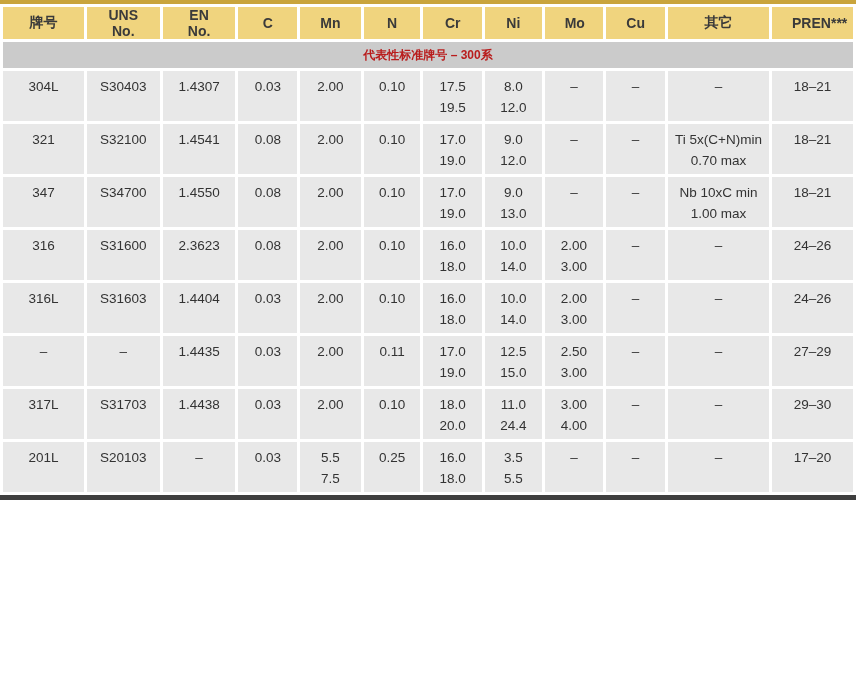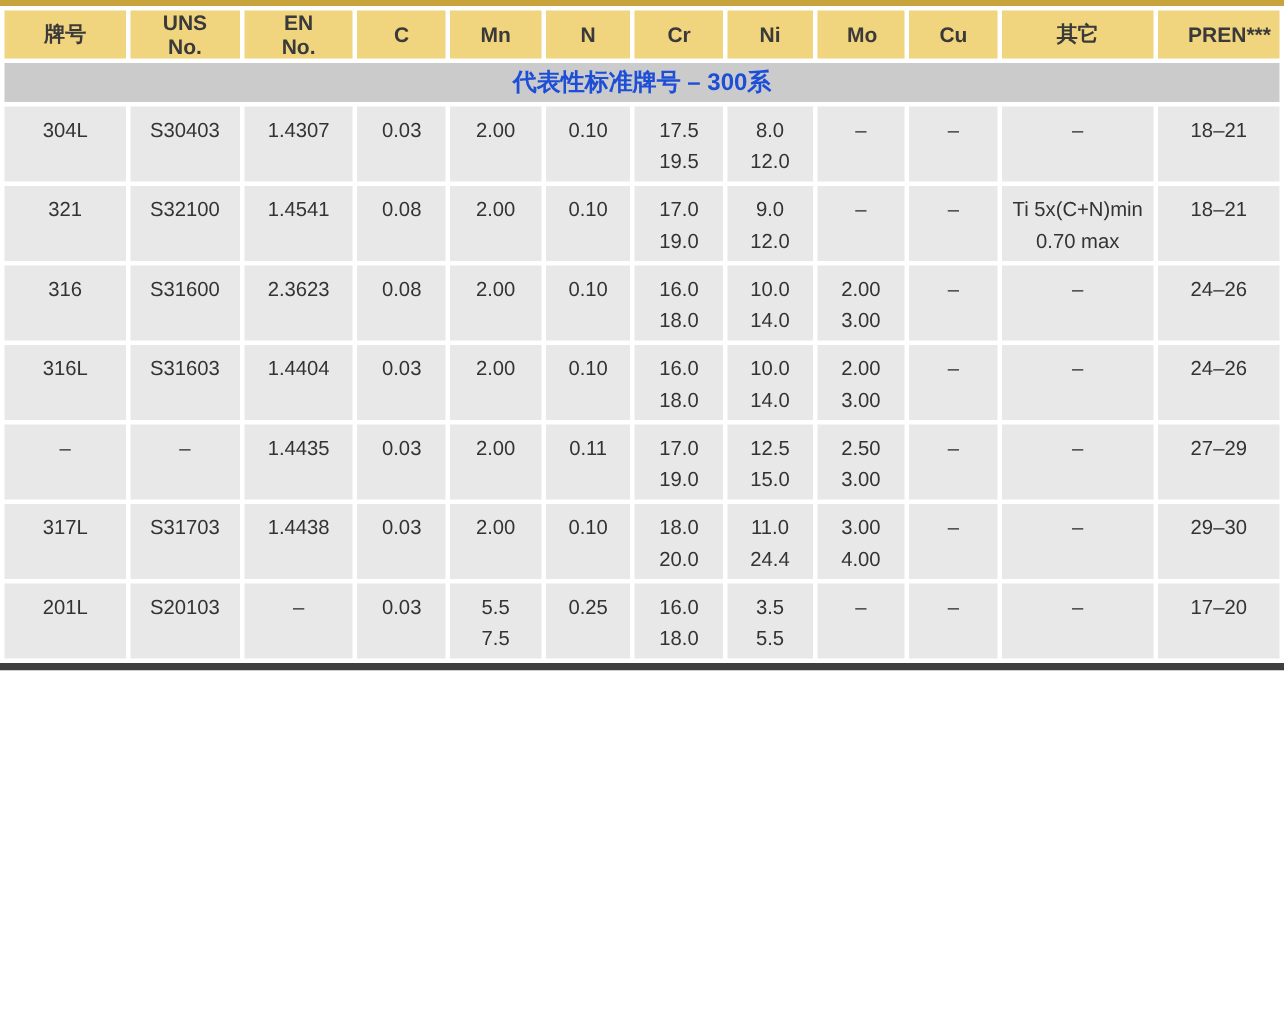--- a/index.html
+++ b/index.html
@@ -27,26 +27,26 @@
     font-size: 14px;
     font-weight: bold;
     height: 32px;
     text-align: center;
     vertical-align: middle;
     padding: 0 20px;
     color: #3a3a3a;
   }
   tr.section-row td {
     background: #CBCBCB;
-    font-size: 16px;
+    font-size: 12px;
     font-weight: bold;
     height: 24px;
     text-align: center;
     vertical-align: middle;
-    color: #1d4ed8;
+    color: #b91c1c;
   }
   tbody td.cell {
     background: #E8E8E8;
     font-size: 13.5px;
     text-align: center;
     vertical-align: top;
     padding: 6px 2px 0 2px;
     height: 44px;
     white-space: pre-line;
     line-height: 1.55;
@@ -119,20 +119,37 @@
 19.0</td>
           <td class="cell">9.0
 12.0</td>
           <td class="cell">–</td>
           <td class="cell">–</td>
           <td class="cell">Ti 5x(C+N)min
 0.70 max</td>
           <td class="cell">18–21</td>
         </tr>
         <tr>
+          <td class="cell">347</td>
+          <td class="cell">S34700</td>
+          <td class="cell">1.4550</td>
+          <td class="cell">0.08</td>
+          <td class="cell">2.00</td>
+          <td class="cell">0.10</td>
+          <td class="cell">17.0
+19.0</td>
+          <td class="cell">9.0
+13.0</td>
+          <td class="cell">–</td>
+          <td class="cell">–</td>
+          <td class="cell">Nb 10xC min
+1.00 max</td>
+          <td class="cell">18–21</td>
+        </tr>
+        <tr>
           <td class="cell">316</td>
           <td class="cell">S31600</td>
           <td class="cell">2.3623</td>
           <td class="cell">0.08</td>
           <td class="cell">2.00</td>
           <td class="cell">0.10</td>
           <td class="cell">16.0
 18.0</td>
           <td class="cell">10.0
 14.0</td>

